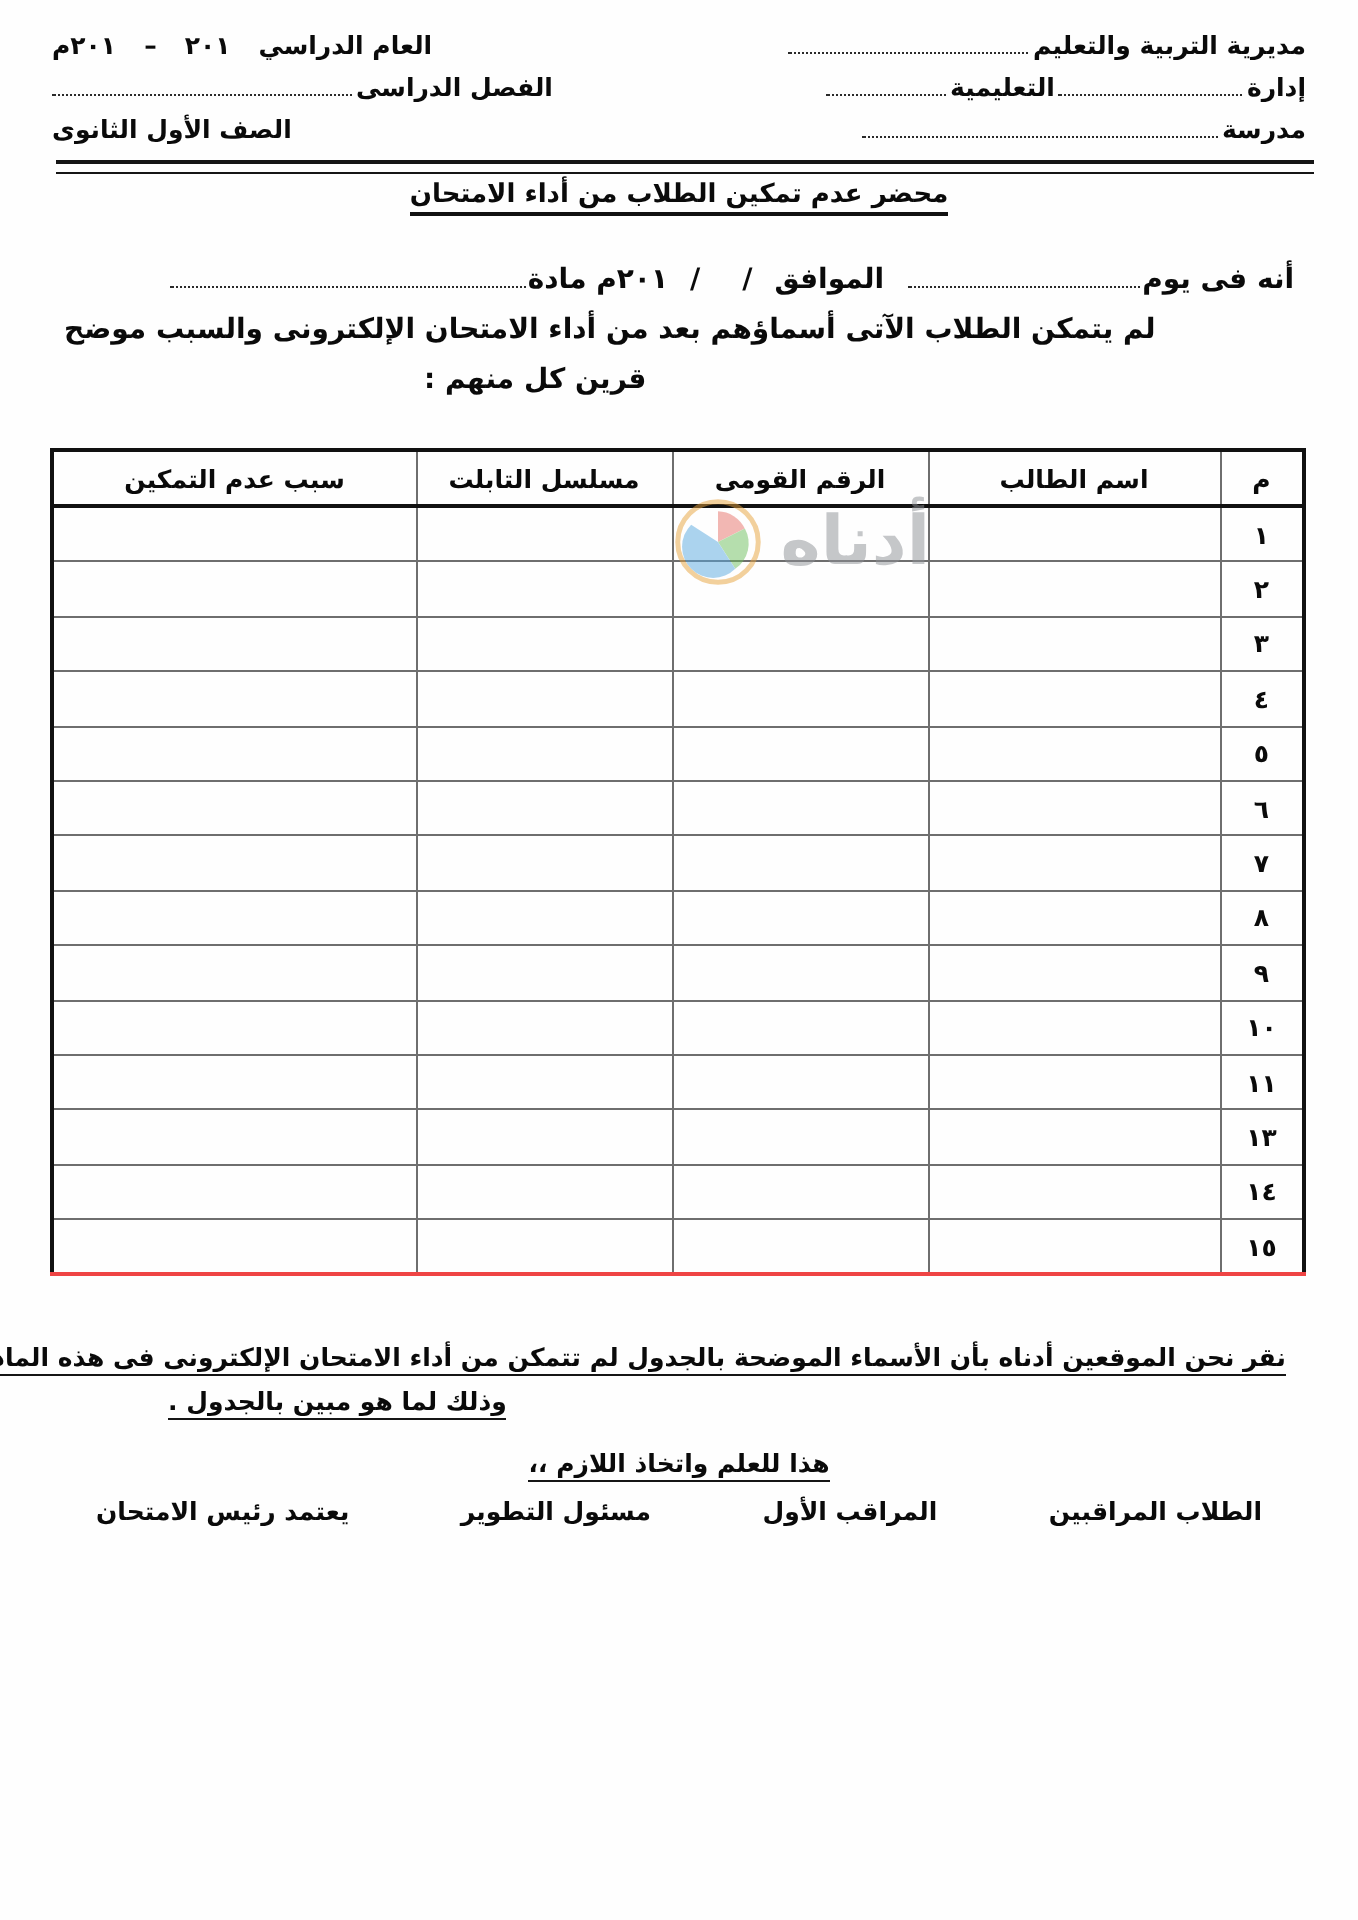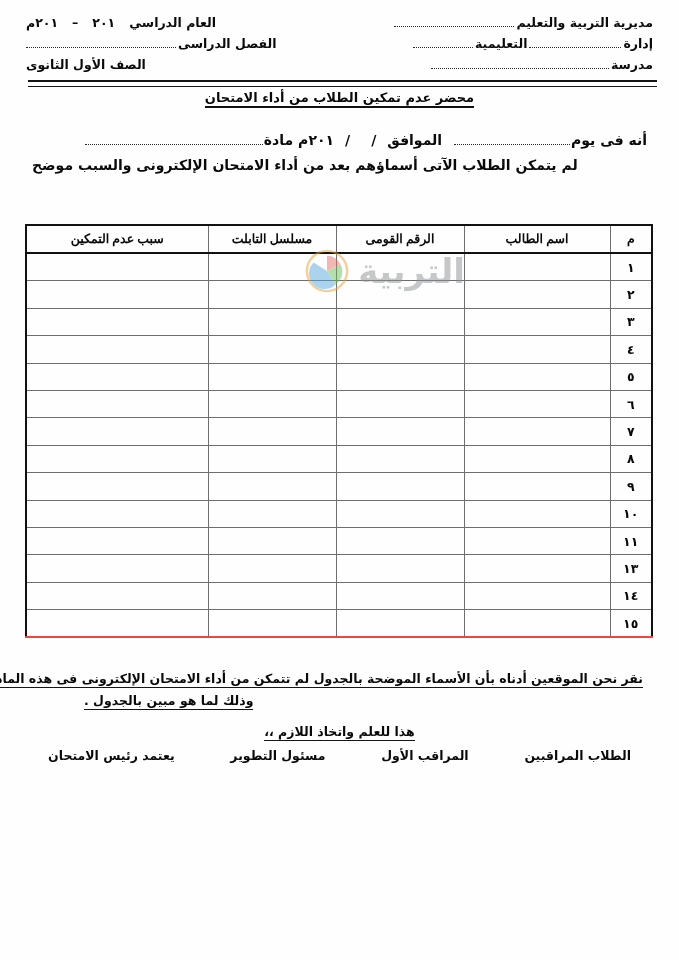--- a/index.html
+++ b/index.html
@@ -130,21 +130,20 @@
     border: 1px solid #6e6e6e;
     padding: 0;
     text-align: center;
     vertical-align: middle;
   }
   table.form-table thead th {
     height: 26px;
     font-size: 12.5px;
     font-weight: bold;
     border-bottom: 2px solid #111;
-    font-family: Liberation Serif, serif;
   }
   table.form-table tbody td {
     height: 26.4px;
     font-size: 12.5px;
     font-weight: bold;
   }
   .col-no    { width: 42px; }
   .col-name  { width: 146px; }
   .col-nid   { width: 128px; }
   .col-tab   { width: 128px; }
@@ -273,20 +272,23 @@
       <span class="gap-sm"></span>
       <span>الموافق</span>
       <span class="slash">/</span>
       <span class="slash">/</span>
       <span>٢٠١م مادة</span>
       <span class="dots d-xlong"></span>
     </div>
     <div class="intro-line l2">
       <span>لم يتمكن الطلاب الآتى أسماؤهم بعد من أداء الامتحان الإلكترونى والسبب موضح</span>
     </div>
+    <div class="intro-line l3">
+      <span>قرين كل منهم :</span>
+    </div>
   </div>
 
   <div class="tbl-wrap">
     <table class="form-table">
       <colgroup>
         <col class="col-no">
         <col class="col-name">
         <col class="col-nid">
         <col class="col-tab">
         <col class="col-res">
@@ -397,21 +399,21 @@
           <td></td>
           <td></td>
           <td></td>
           <td></td>
         </tr>
       </tbody>
     </table>
   </div>
 
   <div class="watermark">
-    <span class="wm-text">التربية</span>
+    <span class="wm-text">أدناه</span>
     <span class="wm-logo">
       <svg viewBox="0 0 48 48" width="46" height="46" aria-hidden="true">
         <circle cx="24" cy="24" r="21" fill="none" stroke="#e8a33d" stroke-width="2.6"></circle>
         <path d="M24 24 L24 8 A16 16 0 0 1 38 17 Z" fill="#e8736b"></path>
         <path d="M24 24 L38 17 A16 16 0 0 1 33 38 Z" fill="#6fbf5e"></path>
         <path d="M24 24 L33 38 A16 16 0 0 1 10 15 Z" fill="#5aa9e0"></path>
       </svg>
     </span>
   </div>
 

